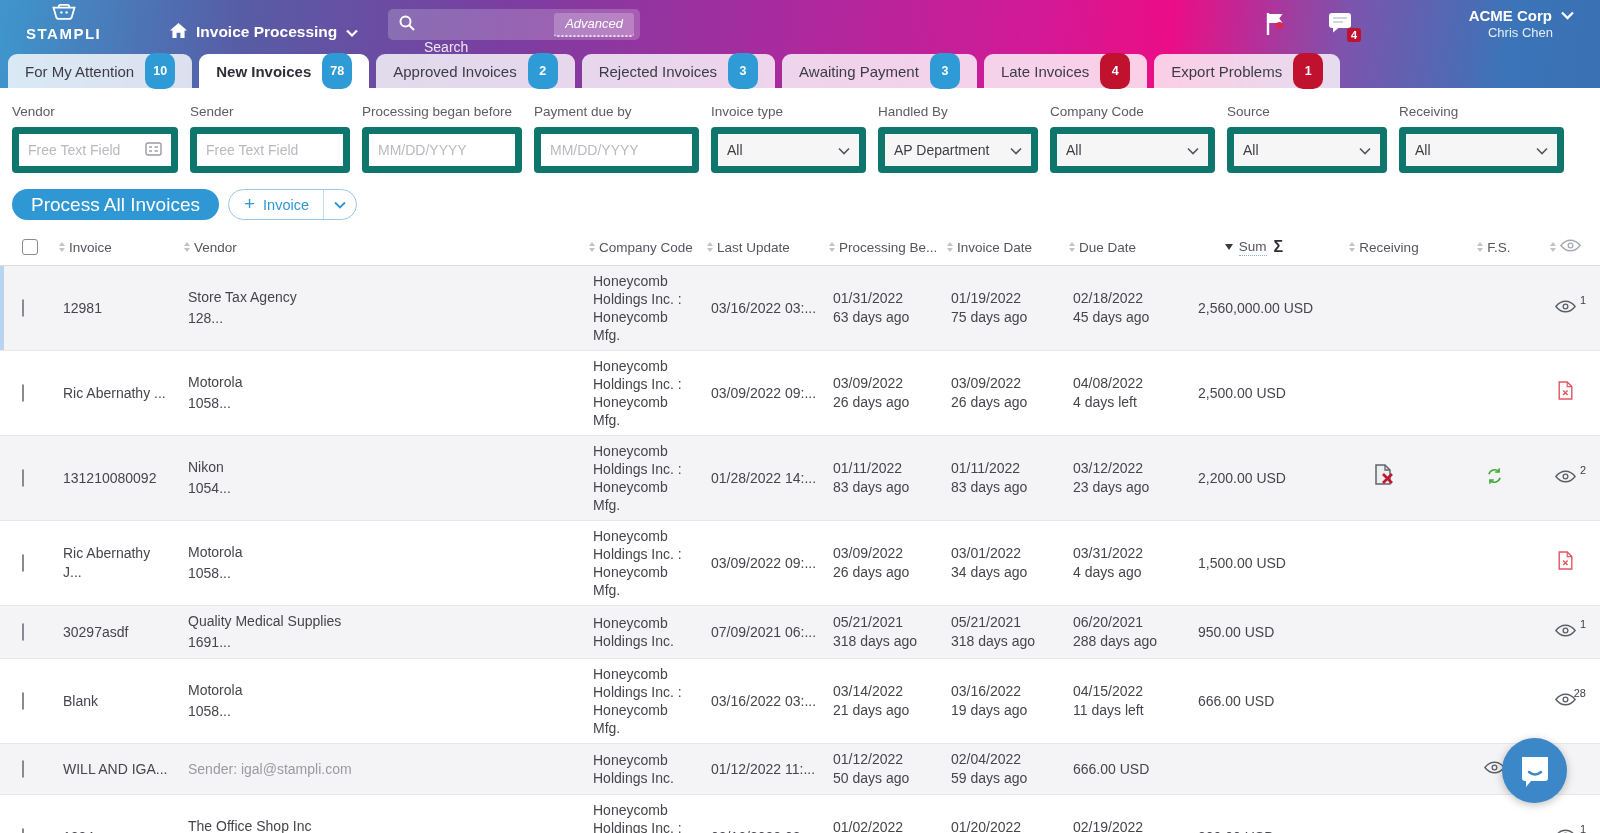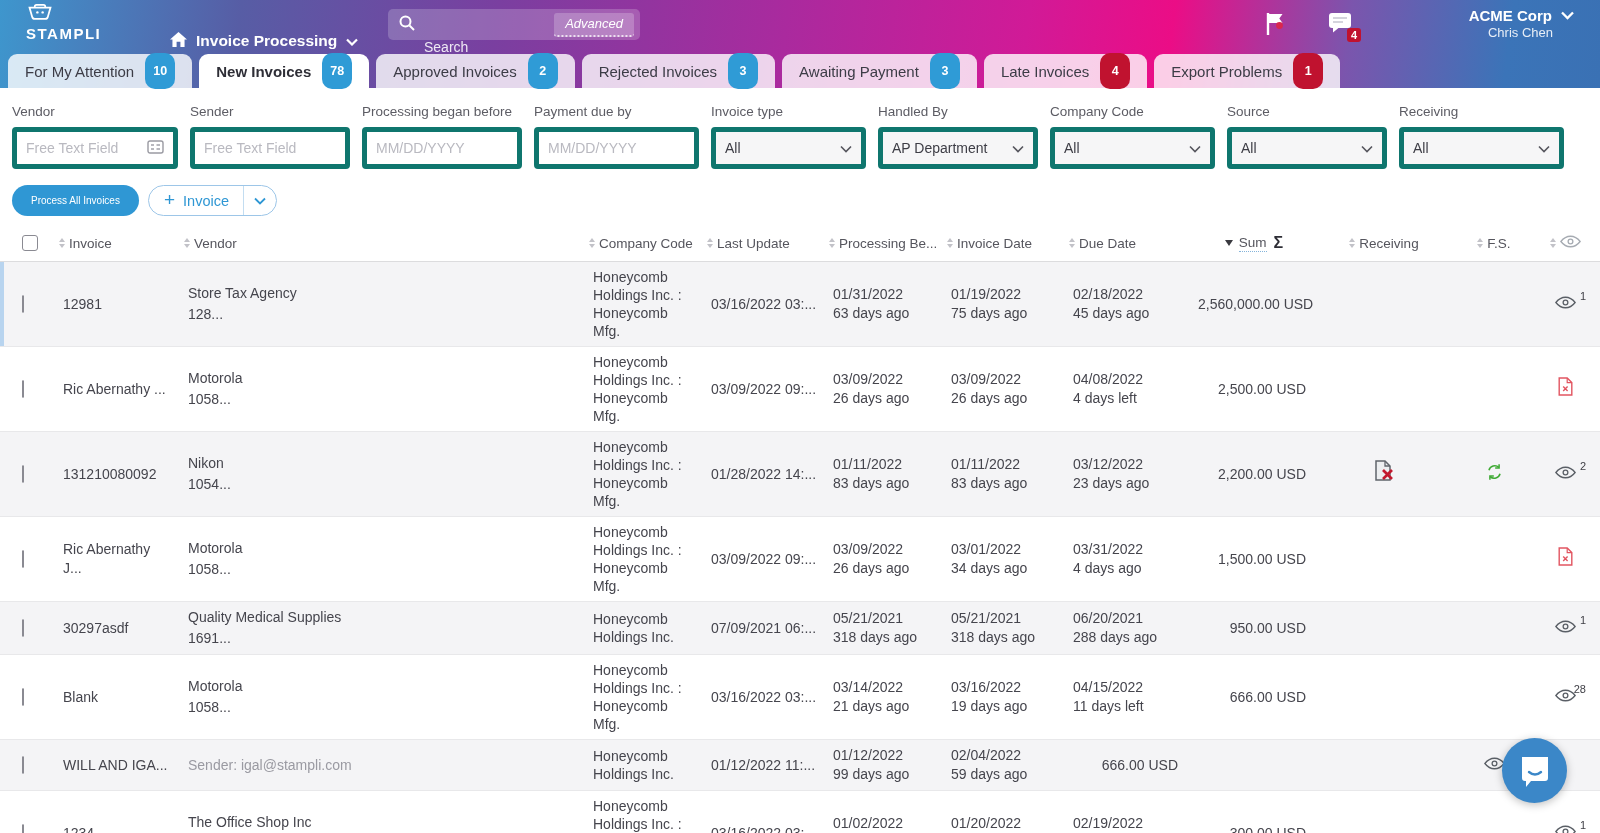--- a/index.html
+++ b/index.html
@@ -1,23 +1,23 @@
 <!DOCTYPE html>
 <html><head>
 <meta charset="utf-8">
 <style>
   * { margin:0; padding:0; box-sizing:border-box; }
   html,body { width:1600px; height:833px; overflow:hidden; font-family:"Liberation Sans","DejaVu Sans",sans-serif; background:#fff; color:#45454d; }
 
   
   .header-wrap { background:linear-gradient(97deg,#3e96cd 0%,#575da5 15%,#7a3fa0 31%,#aa2a9e 49%,#d11a97 64%,#eb0d86 73%,#7b55ad 84%,#3b74b8 94%,#3a71b4 100%); }
   .topbar { height:48px; position:relative; color:#fff; }
-  .brand { position:absolute; left:26px; top:3px; display:flex; flex-direction:column; }
+  .brand { position:absolute; left:26px; top:3px; display:flex; flex-direction:column; align-items:center; }
   .brand-text { font-size:15px; font-weight:bold; letter-spacing:1.5px; margin-top:1px; }
-  .nav { position:absolute; left:170px; top:17px; height:48px; display:flex; align-items:center; gap:9px; cursor:pointer; }
+  .nav { position:absolute; left:170px; top:8px; height:48px; display:flex; align-items:center; gap:9px; cursor:pointer; }
   .nav-title { font-size:15.5px; font-weight:bold; }
   .search-box { position:absolute; left:388px; top:9px; width:252px; height:31px; background:rgba(255,255,255,0.20); border-radius:5px; display:flex; align-items:center; padding:0 6px 0 11px; }
   .search-ph { font-size:14px; color:rgba(255,255,255,0.88); margin-left:9px; flex:1;margin-top:44px; }
   .advanced { font-size:13px; color:#fff; background:rgba(255,255,255,0.22); padding:3px 11px 4px; border-radius:3px; border-bottom:2px dotted rgba(255,255,255,0.75); cursor:pointer;font-style:italic; }
   .top-ic { position:absolute; top:12px; cursor:pointer; }
   .flag-ic { left:1265px; }
   .chat-ic { left:1328px; }
   .chat-badge { position:absolute; right:-8px; bottom:-5px; background:#c0122f; color:#fff; font-size:11px; font-weight:bold; border-radius:3px; padding:1px 4px; }
   .account { position:absolute; right:26px; top:6px; text-align:right; cursor:pointer; }
   .account-row { display:flex; align-items:center; gap:9px; justify-content:flex-end; }
@@ -28,27 +28,27 @@
   .tabstrip { height:40px; display:flex; align-items:flex-end; padding:0 0 0 8px; }
   .tab { height:34px; display:flex; align-items:center; gap:11px; padding:0 17px; margin-right:7px; border-radius:9px 9px 0 0; background:rgba(255,255,255,0.80); font-size:15px; color:#3c3c46; cursor:pointer; white-space:nowrap; }
   .tab.active { background:#fff; font-weight:bold; color:#2e2e36; }
   .badge { min-width:30px; height:36px; border-radius:10px; color:#fff; font-size:12.5px; font-weight:bold; display:flex; align-items:center; justify-content:center; padding:0 8px; }
   .badge.blue { background:#2f9bd6; }
   .badge.red { background:#c0122f; }
 
   
   .filters { display:flex; gap:12px; padding:16px 0 13px 12px; }
   .filter label { display:block; font-size:13.5px; color:#5c5c64; margin-bottom:8px; }
-  .control { height:33px; border:5px solid #0f766e; border-radius:4px; display:flex; align-items:center; padding:16px 9px; font-size:14px; background:#fff; cursor:text; }
+  .control { height:33px; border:7px solid #0f766e; border-radius:4px; display:flex; align-items:center; padding:16px 9px; font-size:14px; background:#fff; cursor:text; }
   .control.select { background:#f6f6f7; justify-content:space-between; cursor:pointer; color:#3d3d45; }
   .control .ph { color:#b9b9c0; }
 
   
   .actions { display:flex; gap:9px; padding:3px 0 9px 12px; align-items:center; }
-  .btn-primary { background:#2f97d4; color:#fff; font-size:10px; height:31px; border:none; border-radius:17px; padding:0 19px; cursor:pointer; }
+  .btn-primary { background:#2f97d4; color:#fff; font-size:19px; height:31px; border:none; border-radius:17px; padding:0 19px; cursor:pointer; }
   .btn-split { display:flex; align-items:center; height:31px; border:1px solid #9dc6e8; border-radius:17px; background:#fff; overflow:hidden; }
   .btn-split .main { display:flex; align-items:center; gap:8px; color:#2f97d4; font-size:14.5px; padding:0 14px 0 15px; height:100%; cursor:pointer; }
   .btn-split .plus { font-size:19px; font-weight:400; line-height:1; margin-top:-2px; }
   .btn-split .divider { width:1px; height:100%; background:#c3ddf1; }
   .btn-split .caret-btn { width:32px; height:100%; display:flex; align-items:center; justify-content:center; cursor:pointer; }
 
   
   .grid { display:grid; grid-template-columns:55px 125px 405px 118px 122px 118px 122px 125px 128px 132px 88px 55px; align-items:center; }
   .thead { height:37px; border-bottom:1px solid #dcdcde; font-size:13.5px; color:#55555d; }
   .th { display:flex; align-items:center; gap:4px; padding:0 4px; cursor:pointer; white-space:nowrap; overflow:hidden; }
@@ -59,21 +59,21 @@
   .car.dn { border-top:4px solid #c2c2c8; }
   .sort-desc { width:0; height:0; border-left:4.5px solid transparent; border-right:4.5px solid transparent; border-top:6px solid #3a3a40; margin-right:2px; }
   .sum-label { border-bottom:1px dotted #85b4da; padding-bottom:1px; }
   .sigma { font-size:16px; font-weight:bold; color:#2e2e36; margin-left:3px; }
 
   .row { border-bottom:1px solid #e8e8ea; font-size:14px; color:#45454d; cursor:pointer; }
   .row:nth-child(odd) { background:#f4f4f6; }
   .row.selected { box-shadow:inset 4px 0 0 #b8d4ef; }
   .cell { padding:6px 8px; line-height:19px; }
   .cell.first { padding-left:22px; }
-  .cell.sum { text-align:right; padding-right:12px; white-space:nowrap; }
+  .cell.sum { text-align:left; padding-right:12px; white-space:nowrap; }
   .cell.c-center { display:flex; justify-content:center; }
   .cc { line-height:18px; max-width:104px; }
   .sub { margin-top:2px; }
   .muted { color:#9a9aa2; }
   .checkbox { width:16px; height:16px; border:1.5px solid #8a8a92; border-radius:3px; background:#fff; cursor:pointer; }
   .eye-wrap { position:relative; display:inline-flex; }
   .eye-wrap sup { position:absolute; top:-8px; right:-10px; font-size:11px; color:#3f3f46; }
 
   
   .chat-fab { position:absolute; right:33px; bottom:30px; width:65px; height:65px; border-radius:50%; background:#3b87c8; box-shadow:0 2px 8px rgba(0,0,0,0.25); display:flex; align-items:center; justify-content:center; cursor:pointer; }
@@ -588,21 +588,21 @@
           <div class="cell">WILL AND IGA...</div>
           <div class="cell">
             <div class="muted">Sender: igal@stampli.com</div>
           </div>
           <div class="cell">
             <div class="cc">Honeycomb Holdings Inc.</div>
           </div>
           <div class="cell">01/12/2022 11:...</div>
           <div class="cell">
             <div>01/12/2022</div>
-            <div>99 days ago</div>
+            <div>50 days ago</div>
           </div>
           <div class="cell">
             <div>02/04/2022</div>
             <div>59 days ago</div>
           </div>
           <div class="cell sum">666.00 USD</div>
           <div class="cell c-center"></div>
           <div class="cell c-center"></div>
           <div class="cell c-center">
             <span class="eye-wrap">

